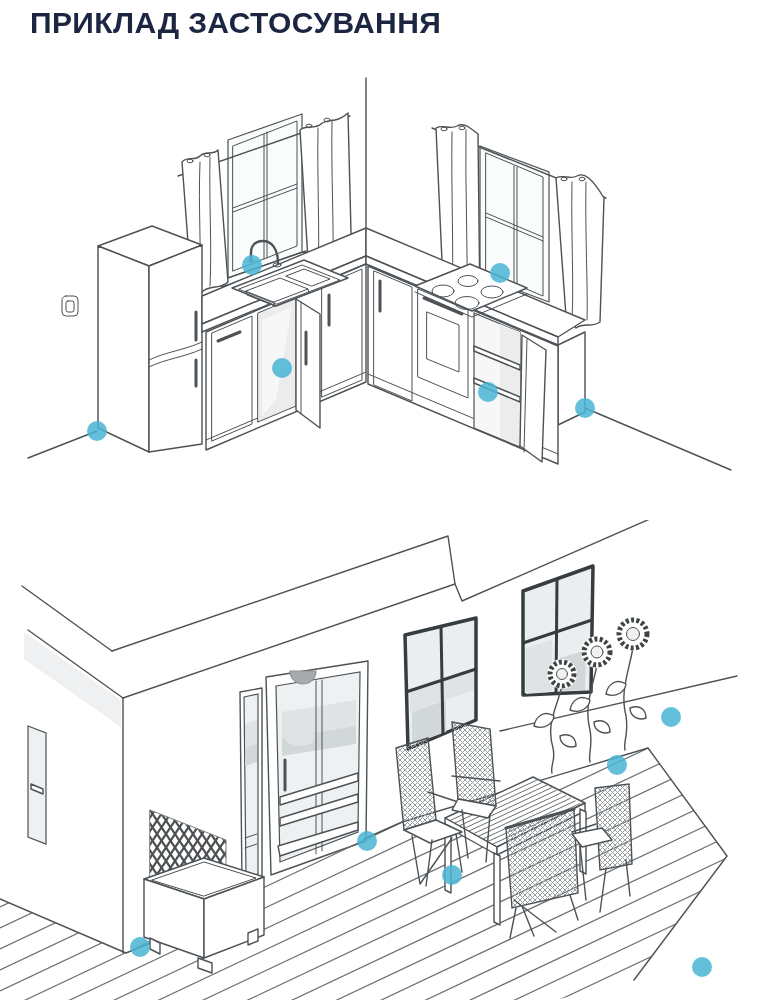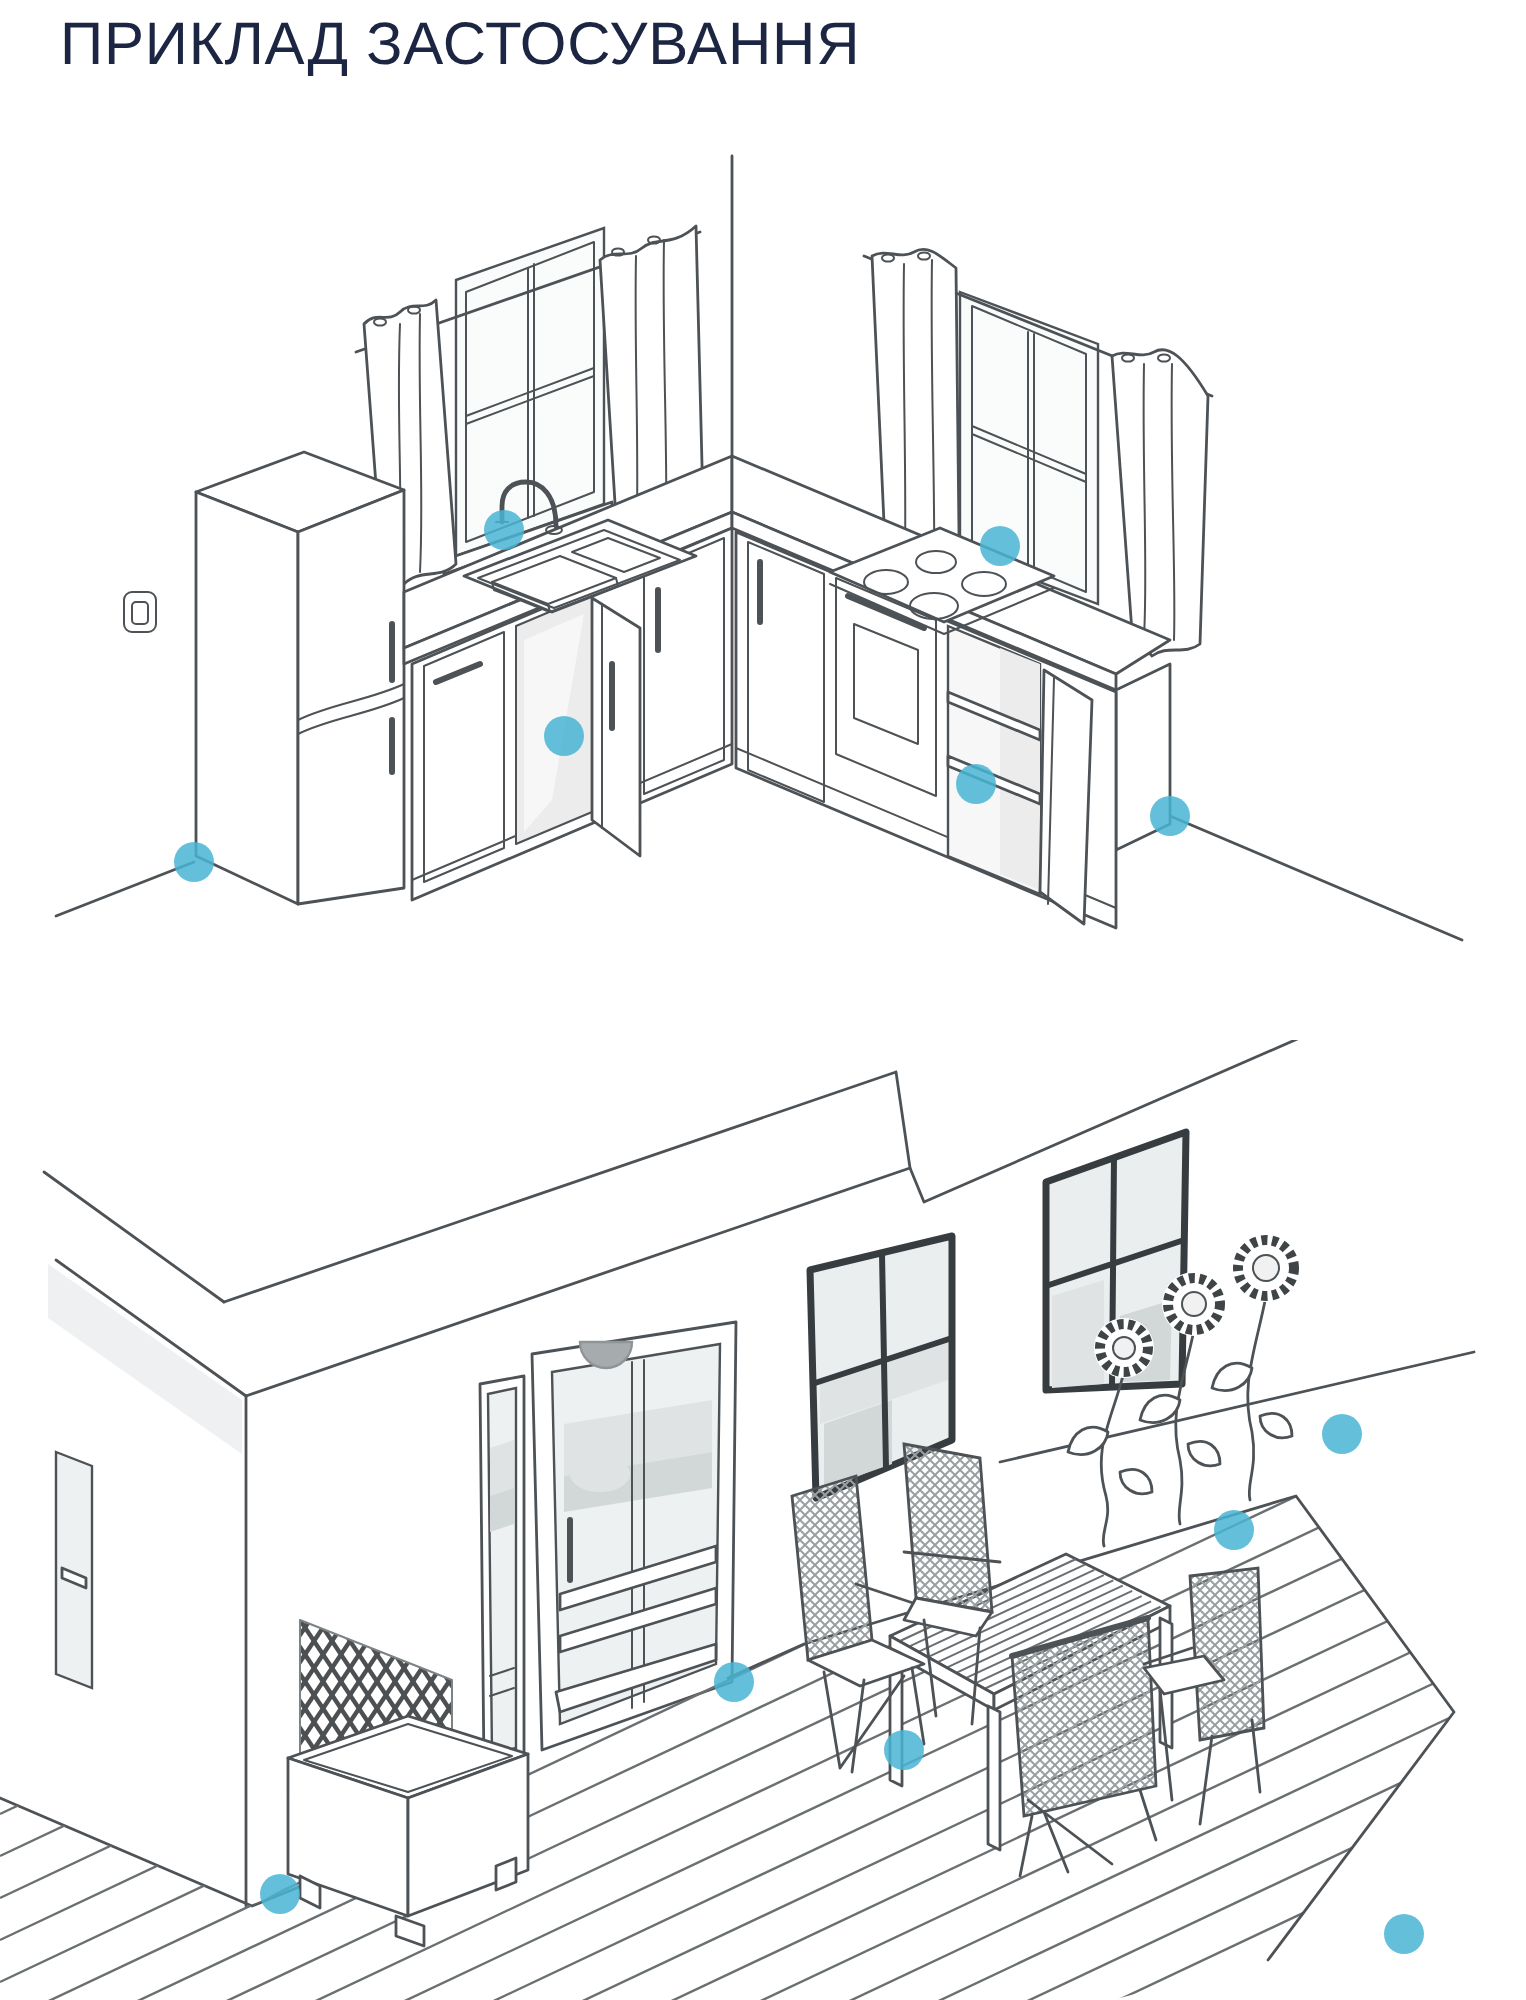--- a/index.html
+++ b/index.html
@@ -3,21 +3,21 @@
 <meta charset="utf-8">
 <style>
   html,body{margin:0;padding:0;}
   body{
     width:763px;height:1000px;position:relative;overflow:hidden;
     background:#ffffff;
     font-family:"Liberation Sans", sans-serif;
   }
   .page-title{
     position:absolute;left:30px;top:6px;margin:0;
-    font-size:30px;font-weight:400;letter-spacing:.4px;
+    font-size:30px;font-weight:700;letter-spacing:.4px;
   }
   svg{position:absolute;left:0;}
   #fig-kitchen{top:60px;}
   #fig-terrace{top:520px;}
   .ln{fill:none;stroke:#4d5256;stroke-width:1.4;stroke-linecap:round;stroke-linejoin:round;}
   .fn{fill:none;stroke:#4d5256;stroke-width:1;stroke-linecap:round;stroke-linejoin:round;}
   .wh{fill:#ffffff;stroke:#4d5256;stroke-width:1.4;stroke-linejoin:round;}
   .glass{fill:#eef1f1;stroke:#4d5256;stroke-width:1.2;}
   .glasslite{fill:#fafbfb;stroke:#4d5256;stroke-width:1.2;}
   .dkfr{fill:#eaeeee;stroke:#363c3f;stroke-width:3.5;stroke-linejoin:round;}

